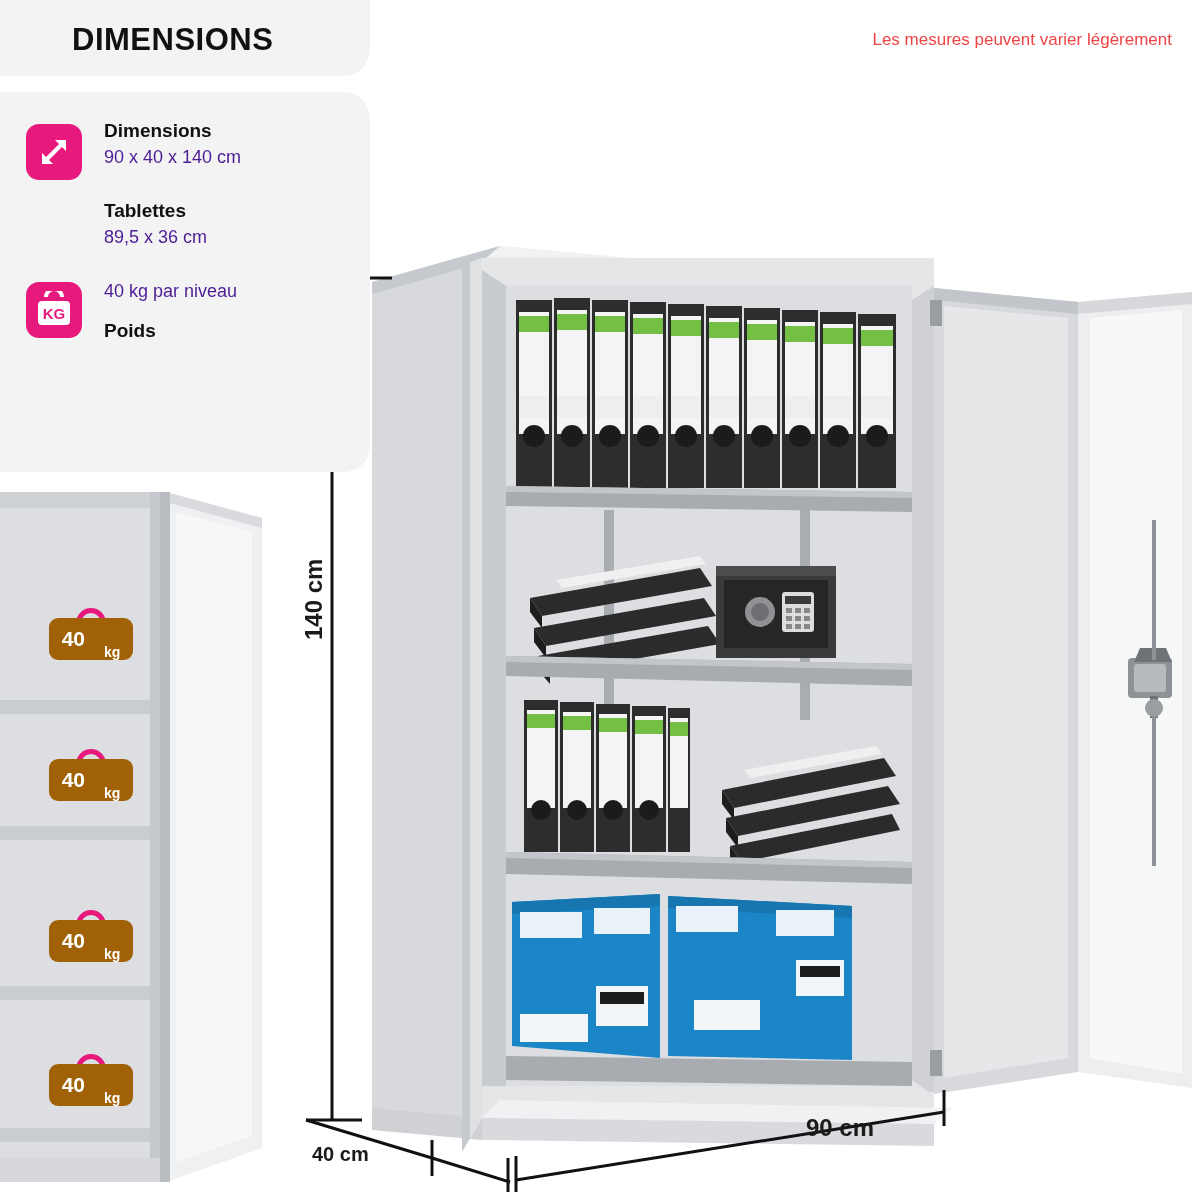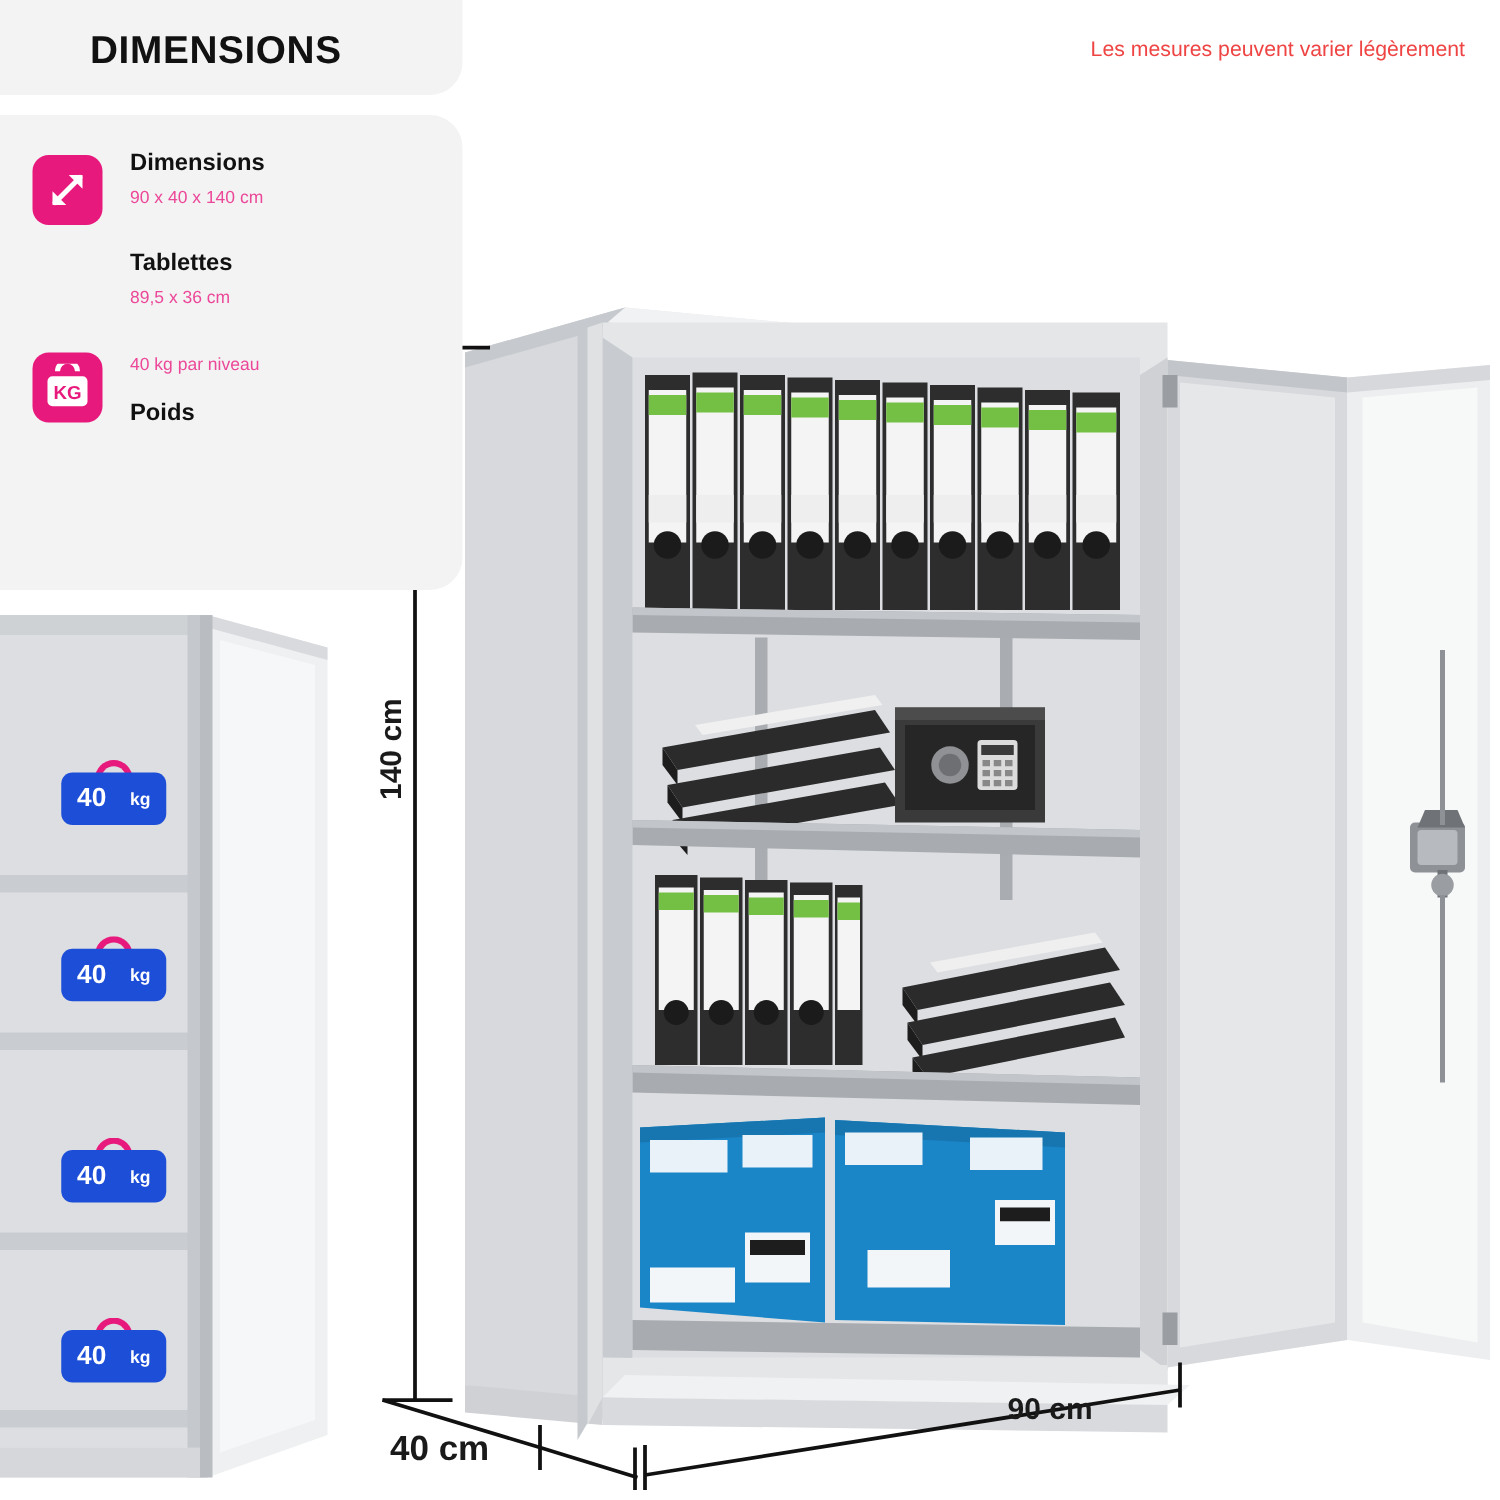--- a/index.html
+++ b/index.html
@@ -27,56 +27,56 @@
   }
 
   
   .spec-panel{
     position:absolute;left:0;top:92px;width:370px;height:380px;
     background:#f3f3f3;border-bottom-right-radius:26px;border-top-right-radius:26px;
   }
   .spec-list{position:absolute;left:0;top:92px;width:370px;}
   .spec-row{position:relative;padding-left:104px;margin-bottom:14px;}
   .spec-title{font-size:19px;font-weight:bold;line-height:26px;color:#111;}
-  .spec-value{font-size:14px;line-height:26px;color:#ec4899;}
+  .spec-value{font-size:18px;line-height:26px;color:#4c1d95;}
 
   .icon-box{
     position:absolute;left:26px;width:56px;height:56px;border-radius:13px;
     background:#e8197d;display:flex;align-items:center;justify-content:center;
   }
   .icon-dim{top:32px;}
   .icon-kg{top:190px;}
 
   
   .badge{
     position:absolute;width:84px;height:54px;
   }
   .badge .body{
     position:absolute;left:0;top:12px;width:84px;height:42px;border-radius:9px;
-    background:#1d4ed8;display:flex;align-items:center;justify-content:center;
+    background:#a16207;display:flex;align-items:flex-end;justify-content:center;
     color:#fff;
     gap:17px;
   }
   .badge .handle{
     position:absolute;left:27px;top:2px;width:30px;height:18px;
     border:5px solid #e8197d;border-bottom:none;border-top-left-radius:16px;border-top-right-radius:16px;
     box-sizing:border-box;
   }
   .badge .num{font-size:21px;font-weight:bold;line-height:42px;}
   .badge .unit{font-size:14px;font-weight:bold;margin-left:2px;}
 
   
   .dim-h{
     position:absolute;left:300px;top:640px;
     font-size:24px;font-weight:bold;
     transform:rotate(-90deg);transform-origin:left top;
     white-space:nowrap;
   }
   .dim-w{position:absolute;left:806px;top:1114px;font-size:24px;font-weight:bold;}
-  .dim-d{position:absolute;left:312px;top:1143px;font-size:28px;font-weight:bold;}
+  .dim-d{position:absolute;left:312px;top:1143px;font-size:20px;font-weight:bold;}
 
   
   .abs{position:absolute;}
   svg{display:block;}
 </style>
 </head>
 <body>
 
 <svg class="abs" style="left:0;top:0" width="1200" height="1200" viewBox="0 0 1200 1200">
 

